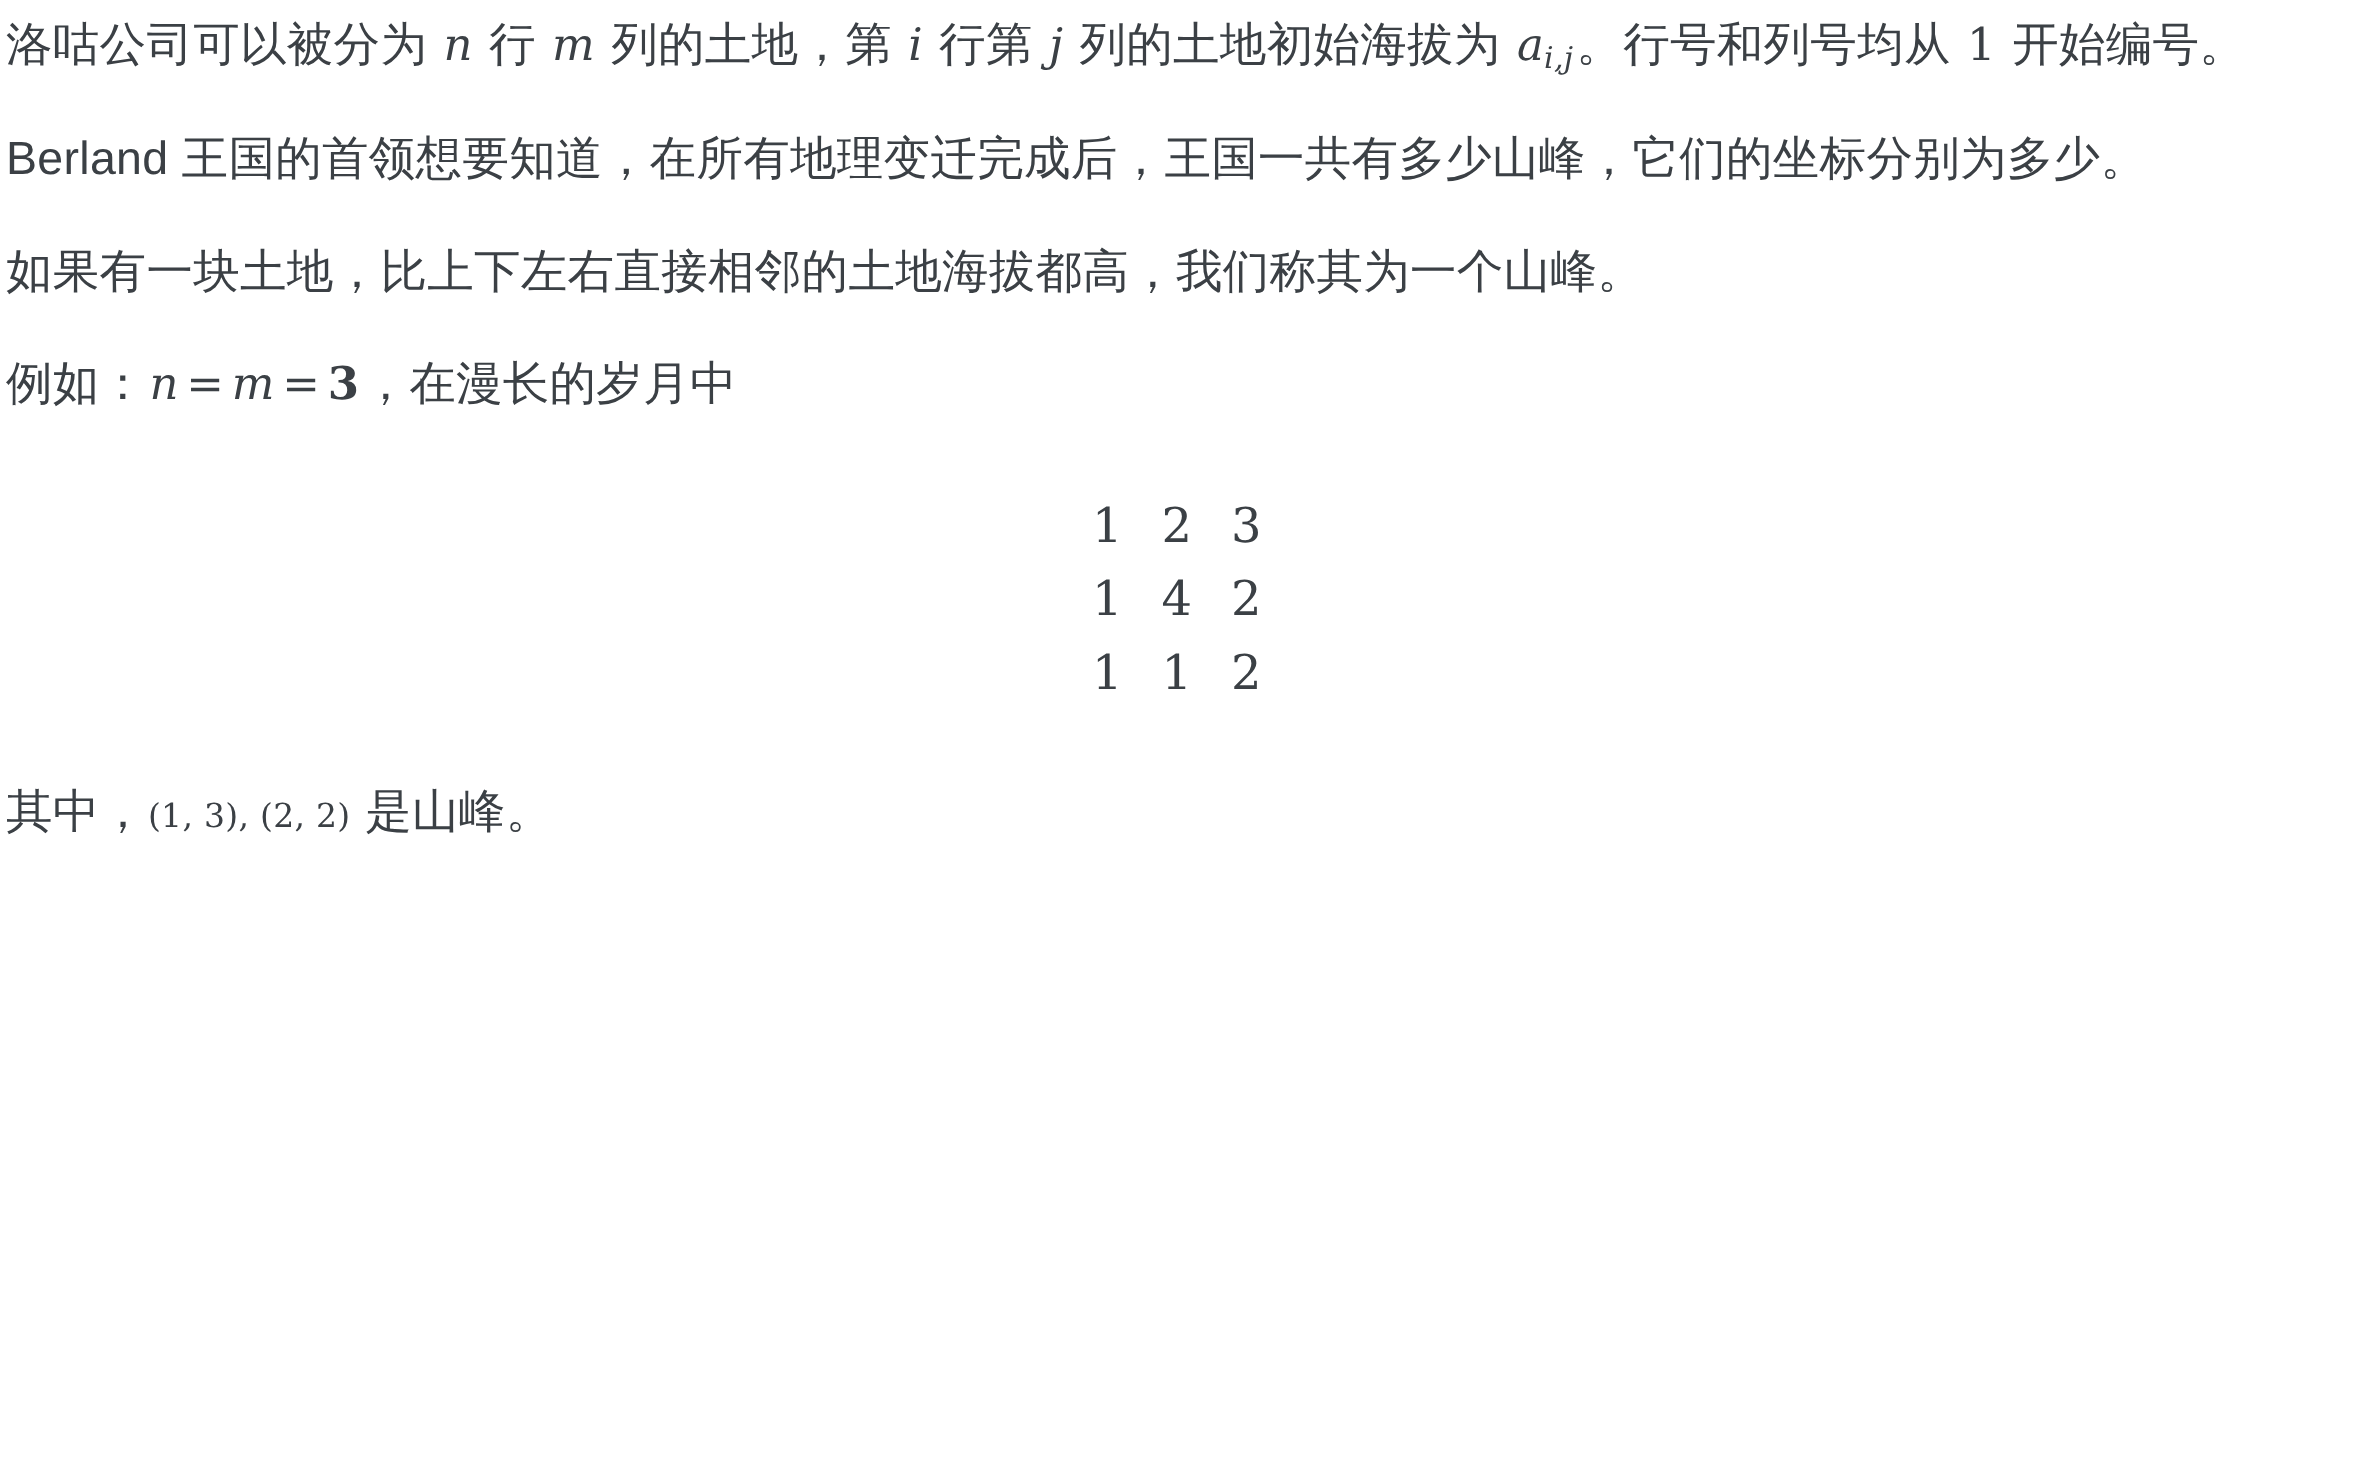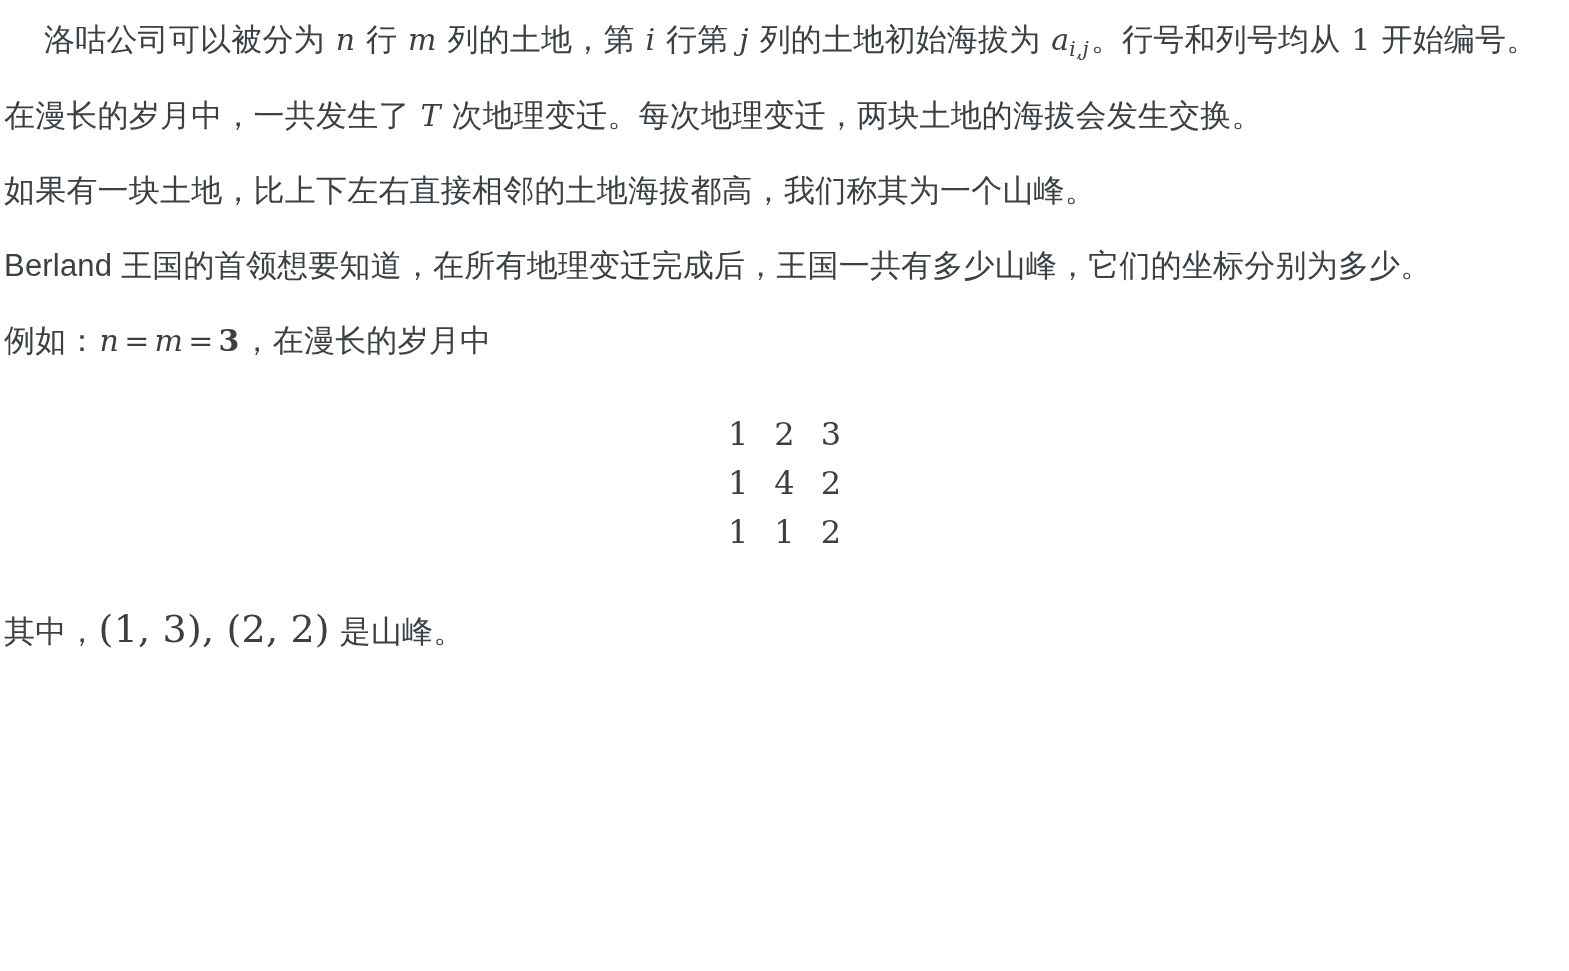--- a/index.html
+++ b/index.html
@@ -18,22 +18,21 @@
     box-sizing: border-box;
   }
   .para {
     font-size: 31px;
     line-height: 1.52;
     margin: 0 0 28px 0;
     letter-spacing: 0.2px;
     color: #3b4045;
   }
   .para:first-child {
-    padding-top: 16px;
-    margin-left: 40px;
+    padding-top: 6px;
   }
   
   .mi {
     font-family: "DejaVu Serif", "Liberation Serif", serif;
     font-style: italic;
     font-size: 30px;
     padding: 0 2px;
   }
   .mn {
     font-family: "DejaVu Serif", "Liberation Serif", serif;
@@ -74,42 +73,39 @@
   .matrix td {
     font-family: "DejaVu Serif", "Liberation Serif", serif;
     font-size: 32px;
     color: #3b4045;
     padding: 4px 13px;
     text-align: center;
     line-height: 1.28;
   }
   .tuple {
     font-family: "DejaVu Serif", "Liberation Serif", serif;
-    font-size: 38px;
+    font-size: 22px;
     padding: 0 1px;
   }
 </style>
 </head>
 <body>
 
 <div class="page">
 
   <p class="para">
     <span>洛咕公司可以被分为 </span><span class="mi">n</span><span> 行 </span><span class="mi">m</span><span> 列的土地，第 </span><span class="mi">i</span><span> 行第 </span><span class="mi">j</span><span> 列的土地初始海拔为 </span><span class="mi">a<span class="sub">i,j</span></span><span>。行号和列号均从 </span><span class="mn">1</span><span> 开始编号。</span>
   </p>
 
-  <p class="para">
-    <span>在漫长的岁月中，一共发生了 </span><span class="mi">T</span><span> 次地理变迁。每次地理变迁，两块土地的海拔会发生交换。</span>
-  </p>
-
-  <p class="para">如果有一块土地，比上下左右直接相邻的土地海拔都高，我们称其为一个山峰。</p>
 
   <p class="para">
     <span class="latin">Berland</span><span> 王国的首领想要知道，在所有地理变迁完成后，王国一共有多少山峰，它们的坐标分别为多少。</span>
   </p>
+
+  <p class="para">如果有一块土地，比上下左右直接相邻的土地海拔都高，我们称其为一个山峰。</p>
 
   <p class="para">
     <span>例如：</span><span class="mi">n</span><span class="mo">=</span><span class="mi">m</span><span class="mo">=</span><span class="bold-num">3</span><span>，在漫长的岁月中</span>
   </p>
 
   <div class="matrix-wrap">
     <table class="matrix">
       <tbody>
         <tr>
           <td>1</td>

